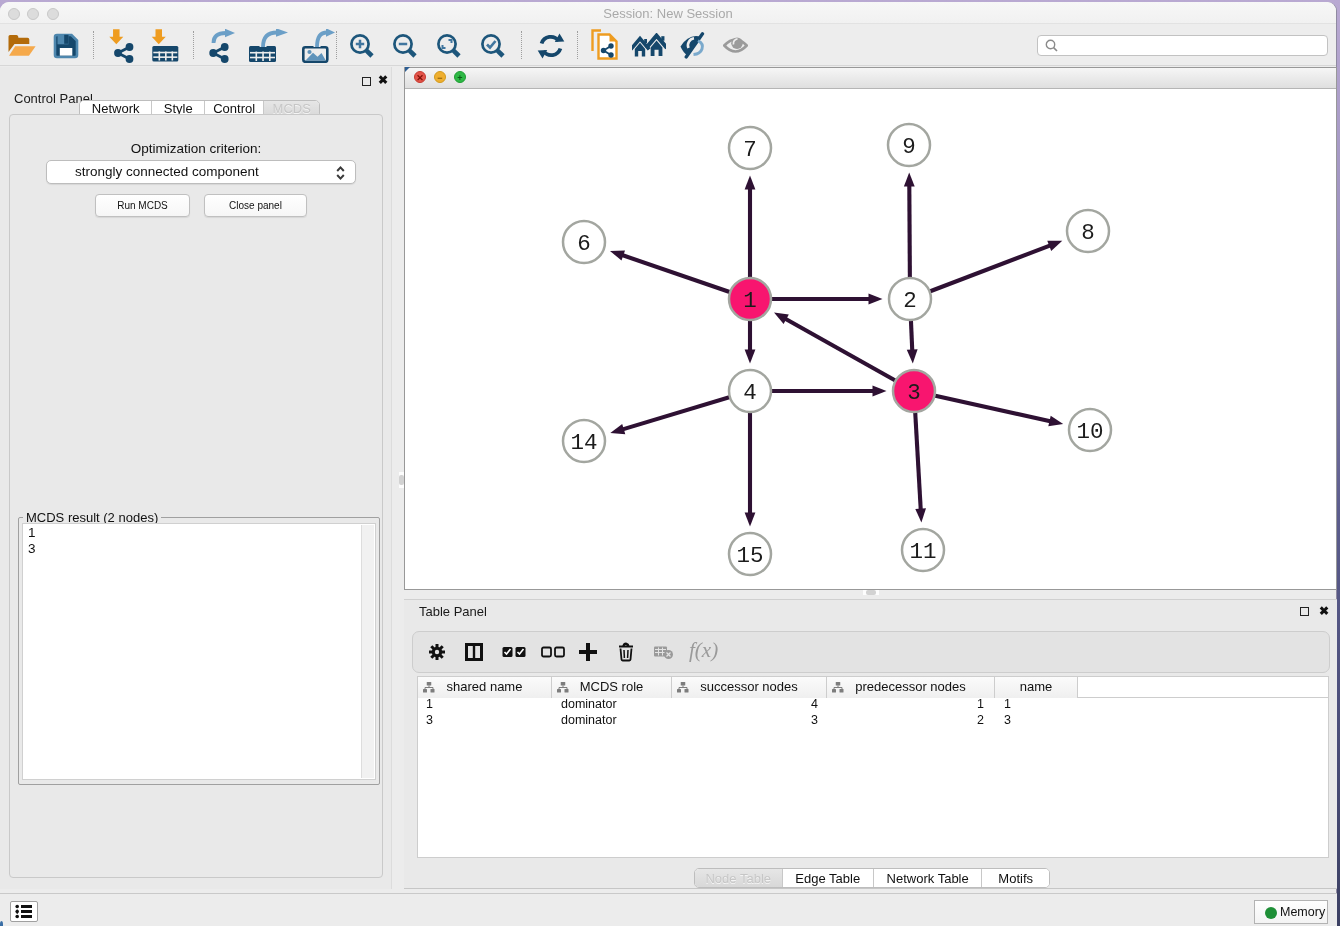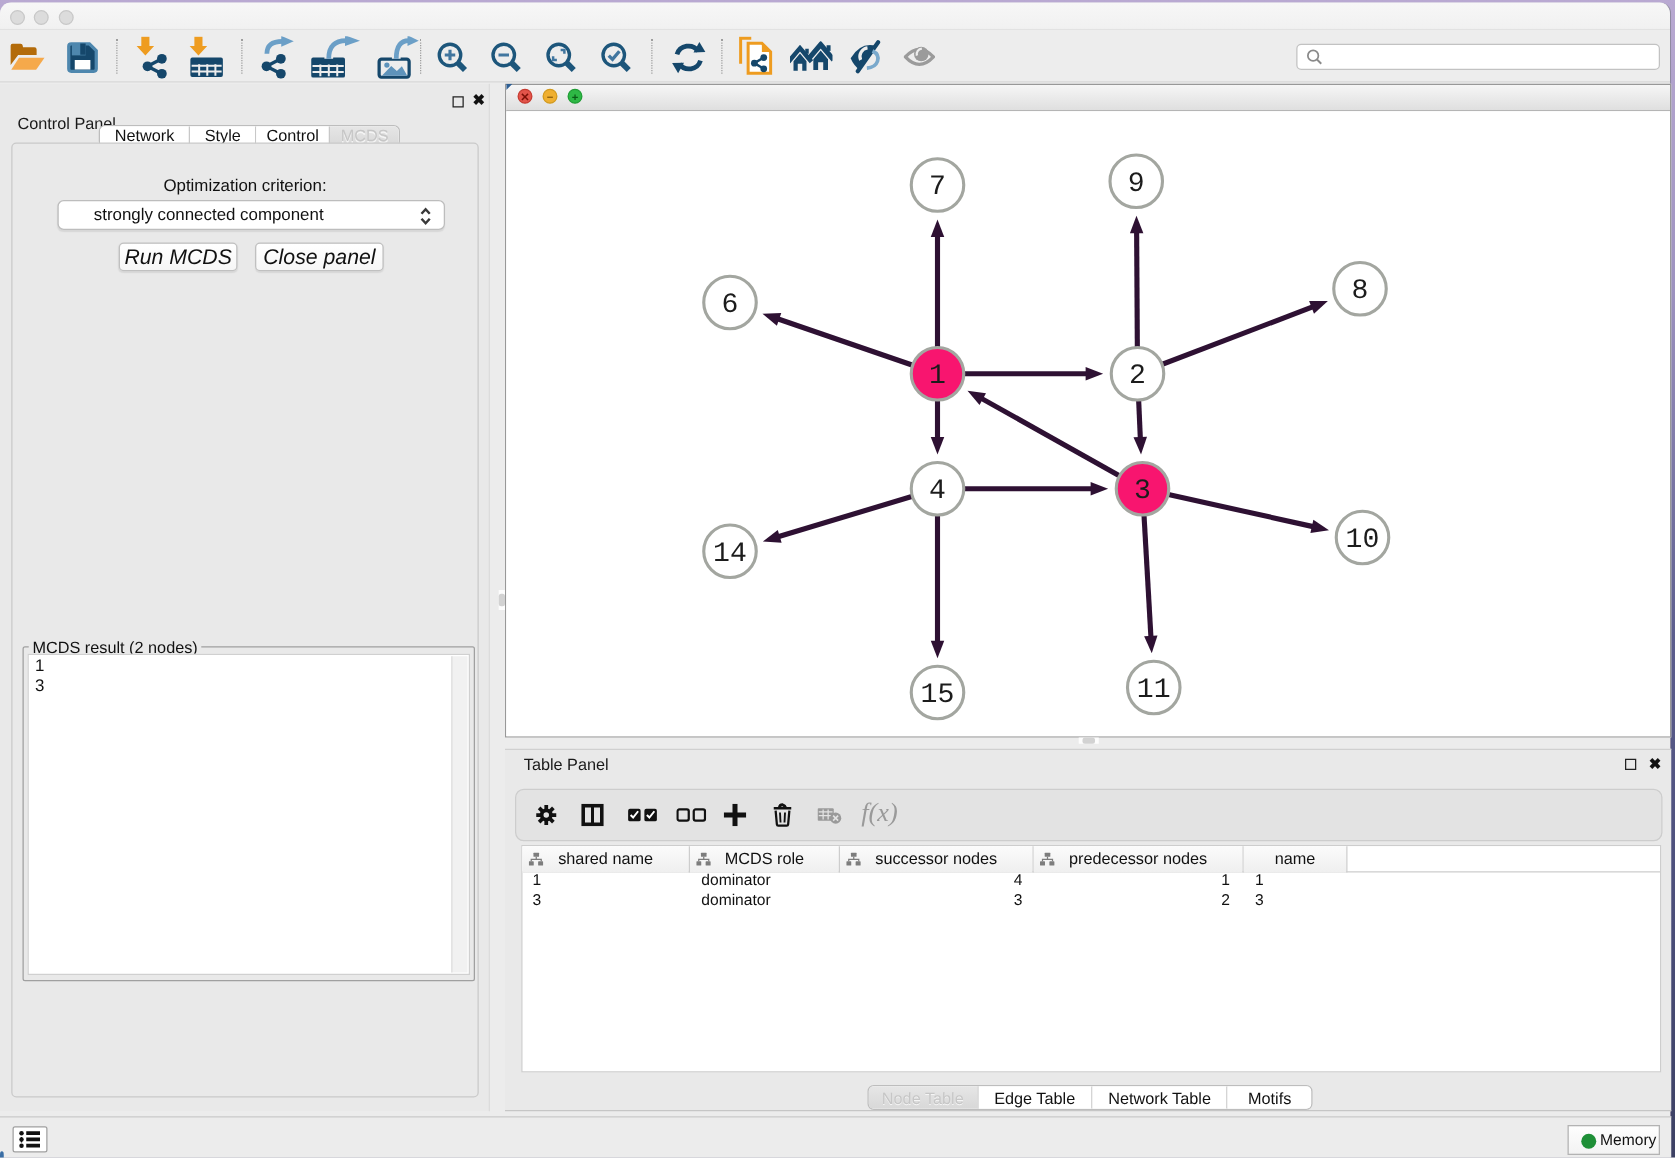--- a/index.html
+++ b/index.html
@@ -48,22 +48,22 @@
 #tabpane { position:absolute; left:9px; top:47px; width:374px; height:764px;
   border:1px solid #c9c9c9; border-radius:4px; background:#e9e9e9; }
 
 #optlabel { position:absolute; left:0; top:26px; width:100%; text-align:center;
   font-size:13.5px; color:#111; }
 #selbox { position:absolute; left:36px; top:45px; width:310px; height:24px;
   background:#fff; border:1px solid #bdbdbd; border-radius:5px;
   font-size:13.5px; color:#111; line-height:22px; padding-left:28px;
   box-shadow:0 1px 1px rgba(0,0,0,0.08); }
 .btn { position:absolute; height:23px; background:linear-gradient(180deg,#ffffff,#f6f6f6);
-  border:1px solid #c0c0c0; border-radius:4px; font-size:17px; color:#111;
-  text-align:center; line-height:21px; box-shadow:0 1px 1px rgba(0,0,0,0.08);font-style:italic; }
+  border:1px solid #c0c0c0; border-radius:4px; font-size:10px; color:#111;
+  text-align:center; line-height:21px; box-shadow:0 1px 1px rgba(0,0,0,0.08); }
 
 #fieldset { position:absolute; left:8px; top:402px; width:362px; height:268px;
   border:1px solid #a0a0a0; border-radius:2px; }
 #legend { position:absolute; left:4px; top:-8px; background:#e9e9e9;
   padding:0 3px; font-size:13px; color:#111; }
 #resultbox { position:absolute; left:3px; top:5px; right:3px; bottom:4px;
   background:#fff; border:1px solid #d0d0d0; font-size:13.5px; color:#111;
   padding:1px 0 0 5px; line-height:16px; }
 #resultscroll { position:absolute; right:1px; top:1px; width:13px; bottom:1px;
   background:#f1f1f1; border-left:1px solid #dddddd; }
@@ -111,20 +111,21 @@
 #memdot { position:absolute; left:10px; top:6px; width:12px; height:12px;
   border-radius:50%; background:#1e8f37; }
 </style>
 </head>
 <body>
 <div id="win">
   <div id="titlebar">
     <div class="tl" style="left:8px;"></div>
     <div class="tl" style="left:27px;"></div>
     <div class="tl" style="left:47px;"></div>
+    <div id="title">Session: New Session</div>
   </div>
 
   <div id="toolbar">
       <div class="tsep" style="left:93px;"></div>
       <div class="tsep" style="left:192.5px;"></div>
       <div class="tsep" style="left:336px;"></div>
       <div class="tsep" style="left:521px;"></div>
       <div class="tsep" style="left:577px;"></div>
       <svg style="left:7px;top:9px" width="30" height="24" viewBox="0 0 30 24">
         <path d="M1.5 19 L1.5 3.5 Q1.5 2 3 2 L9.5 2 Q11 2 11.2 3.5 L11.4 4.8 L20.5 4.8 Q22.3 4.8 22.3 6.6 L22.3 11 L7.5 11 L1.5 19 Z" fill="#b36b0a"></path>

